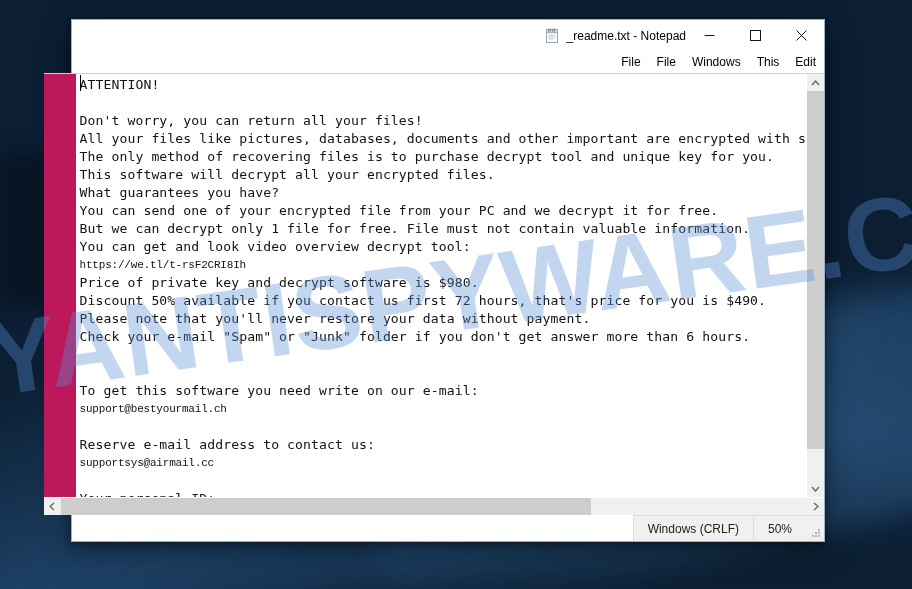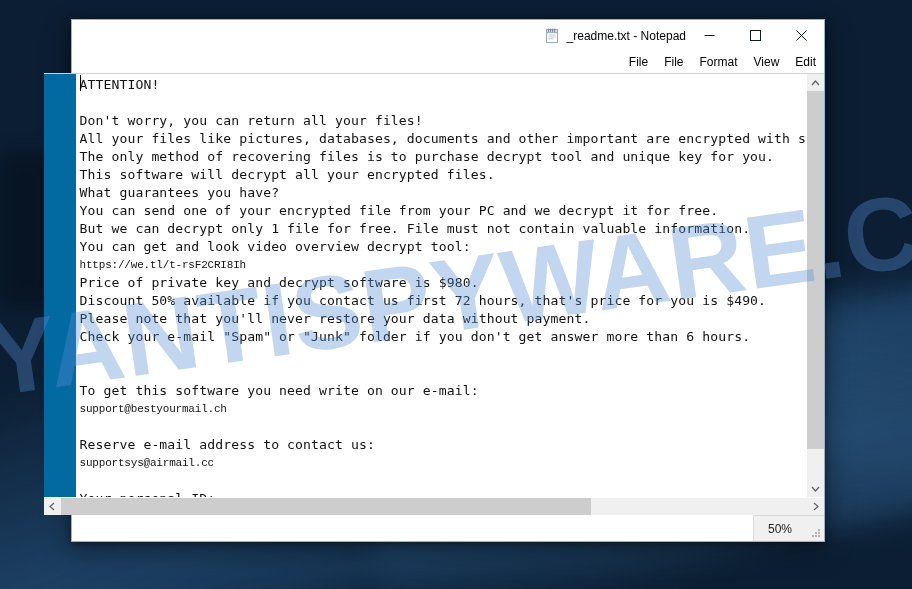--- a/index.html
+++ b/index.html
@@ -149,21 +149,21 @@
     flex: 1 1 auto;
     display: flex;
     flex-direction: column;
     min-height: 0;
     border-top: 1px solid #d0d0d0;
   }
   #editor-row {
     flex: 1 1 auto;
     display: flex;
     min-height: 0;
-    background: #0369a1;
+    background: #be185d;
     padding-left: 32px;
   }
   #text-canvas {
     flex: 1 1 auto;
     position: relative;
     overflow: hidden;
     background: #ffffff;
     padding-top: 2px;
   }
   #text-body {
@@ -333,22 +333,22 @@
       <svg width="11" height="11" viewBox="0 0 11 11">
           <line x1="0.5" y1="0.5" x2="10.5" y2="10.5" stroke="#101820" stroke-width="1"></line>
           <line x1="10.5" y1="0.5" x2="0.5" y2="10.5" stroke="#101820" stroke-width="1"></line>
         </svg>
     </div>
   </div>
 
   <div id="menu-bar">
     <div class="menu-item">File</div>
     <div class="menu-item">File</div>
-    <div class="menu-item">Format</div>
-    <div class="menu-item">View</div>
+    <div class="menu-item">Windows</div>
+    <div class="menu-item">This</div>
     <div class="menu-item">Edit</div>
   </div>
 
   <div id="editor-region">
     <div id="editor-row">
 
       <div id="text-canvas">
         <div id="text-body"><div class="tline">ATTENTION!</div><div class="tline">&nbsp;</div><div class="tline">Don't worry, you can return all your files!</div><div class="tline">All your files like pictures, databases, documents and other important are encrypted with s</div><div class="tline">The only method of recovering files is to purchase decrypt tool and unique key for you.</div><div class="tline">This software will decrypt all your encrypted files.</div><div class="tline">What guarantees you have?</div><div class="tline">You can send one of your encrypted file from your PC and we decrypt it for free.</div><div class="tline">But we can decrypt only 1 file for free. File must not contain valuable information.</div><div class="tline">You can get and look video overview decrypt tool:</div><div class="tline alt">https://we.tl/t-rsF2CRI8Ih</div><div class="tline">Price of private key and decrypt software is $980.</div><div class="tline">Discount 50% available if you contact us first 72 hours, that's price for you is $490.</div><div class="tline">Please note that you'll never restore your data without payment.</div><div class="tline">Check your e-mail "Spam" or "Junk" folder if you don't get answer more than 6 hours.</div><div class="tline">&nbsp;</div><div class="tline">&nbsp;</div><div class="tline">To get this software you need write on our e-mail:</div><div class="tline alt">support@bestyourmail.ch</div><div class="tline">&nbsp;</div><div class="tline">Reserve e-mail address to contact us:</div><div class="tline alt">supportsys@airmail.cc</div><div class="tline">&nbsp;</div><div class="tline">Your personal ID:</div></div>
         <div id="caret"></div>
       </div>
@@ -383,20 +383,21 @@
       <div class="hs-arrow">
         <svg width="6" height="9" viewBox="0 0 6 9">
             <polyline points="1,1 5,4.5 1,8" fill="none" stroke="#606060" stroke-width="1.2"></polyline>
           </svg>
       </div>
     </div>
   </div>
 
   <div id="status-bar">
     <div id="status-spacer"></div>
+    <div class="status-cell">Windows (CRLF)</div>
     <div class="status-cell last">50%</div>
     <div id="grip">
       <svg width="12" height="12" viewBox="0 0 12 12">
         <g fill="#b5b5b5">
           <rect x="8" y="2" width="2" height="2"></rect>
           <rect x="5" y="5" width="2" height="2"></rect>
             <rect x="8" y="5" width="2" height="2"></rect>
           <rect x="2" y="8" width="2" height="2"></rect>
             <rect x="5" y="8" width="2" height="2"></rect>
             <rect x="8" y="8" width="2" height="2"></rect>

